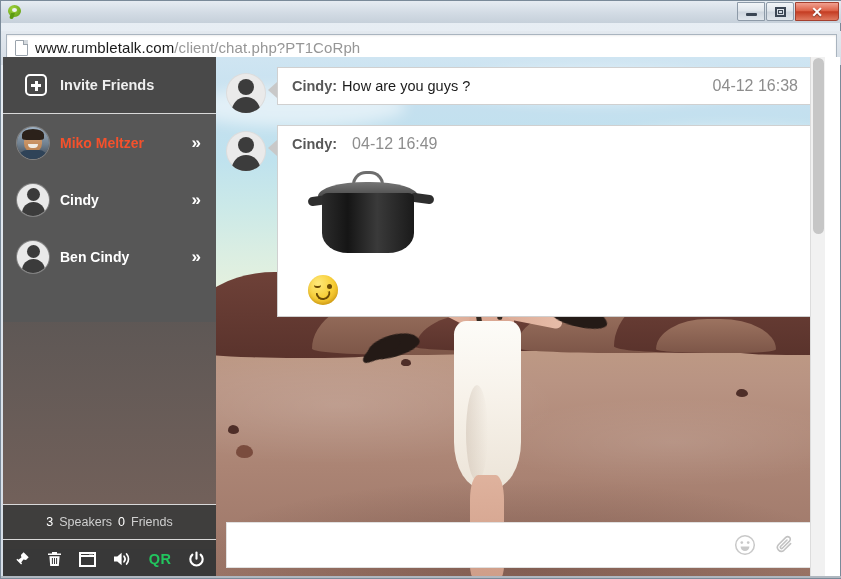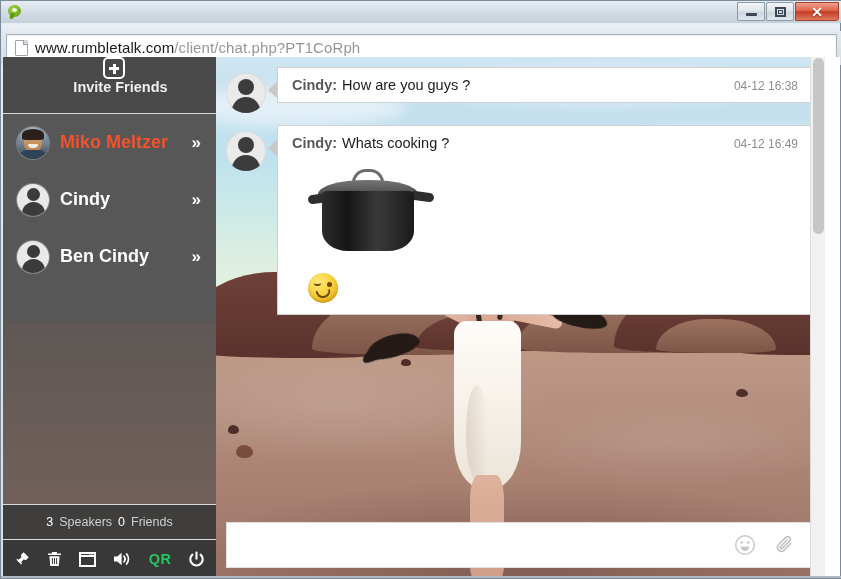--- a/index.html
+++ b/index.html
@@ -196,21 +196,21 @@
     position: absolute; left: 0; top: 0; width: 213px; height: 521px;
     background: rgba(64,64,64,.88);
   }
   #sb-photo-fade {
     position: absolute; left: 0; top: 265px; width: 213px; height: 227px;
     background: linear-gradient(to bottom, rgba(120,90,80,.22), rgba(150,110,95,.5));
   }
   #sb-invite {
     position: relative; height: 57px; display: flex; align-items: center;
     padding-left: 22px; border-bottom: 1px solid #d9d9d9;
-    background: rgba(72,72,72,.92); cursor: pointer; flex-direction: column;
+    background: rgba(72,72,72,.92); cursor: pointer;
   }
   #plus-icon {
     width: 22px; height: 22px; border: 2px solid #fff; border-radius: 5px;
     position: relative; flex: none; margin-right: 13px;
   }
   #plus-icon::before, #plus-icon::after {
     content: ""; position: absolute; background: #fff;
   }
   #plus-icon::before { left: 4px; top: 8px; width: 10px; height: 3px; }
   #plus-icon::after { left: 7.5px; top: 4.5px; width: 3px; height: 10px; }
@@ -247,21 +247,21 @@
     border-radius: 50% 50% 20% 20%; background: #2b211a;
   }
   .avatar-photo .shirt {
     position: absolute; left: 2px; top: 23px; width: 28px; height: 12px;
     border-radius: 8px 8px 0 0; background: #2f4358;
   }
   .avatar-photo .smile {
     position: absolute; left: 11px; top: 17px; width: 10px; height: 4px;
     border-radius: 0 0 7px 7px; background: #f0ece4;
   }
-  .user-name { font-size: 18px; font-weight: bold; color: #fff; flex: 1; }
+  .user-name { font-size: 14px; font-weight: bold; color: #fff; flex: 1; }
   .user-name.self { color: #f4512c; }
   .chev {
     color: #fff; font-size: 17px; font-weight: bold; margin-right: 17px;
     letter-spacing: -2px; line-height: 1;
   }
 
   #sb-stats {
     position: absolute; left: 0; bottom: 38px; width: 213px; height: 36px;
     border-top: 1px solid #d9d9d9; border-bottom: 1px solid #d9d9d9;
     background: rgba(60,60,60,.95);
@@ -307,21 +307,21 @@
     border-top: 8px solid transparent; border-bottom: 8px solid transparent;
     border-right: 9px solid #c8c8c8; z-index: -1;
   }
   .bubble {
     background: #fff; border: 1px solid #d0d0d0; padding: 9px 12px 9px 14px;
     position: relative; min-height: 34px;
   }
   .bubble-head { display: flex; align-items: baseline; }
   .sender { font-weight: bold; color: #585858; font-size: 14.5px; margin-right: 5px; }
   .text { color: #1b1b1b; font-size: 14.5px; flex: 1; }
-  .time { color: #8d8d8d; font-size: 12px; white-space: nowrap; margin-left: 10px; }
+  .time { color: #8d8d8d; font-size: 16px; white-space: nowrap; margin-left: 10px; }
   .attach-img {
     margin: 12px 0 0 16px; width: 126px; height: 96px; position: relative;
   }
   .pot-body {
     position: absolute; left: 14px; top: 28px; width: 92px; height: 60px;
     background: linear-gradient(to right, #2c2c2c 0%, #151515 28%, #3a3a3a 60%, #1a1a1a 100%);
     border-radius: 6px 6px 26px 26px / 4px 4px 20px 20px;
   }
   .pot-lid {
     position: absolute; left: 10px; top: 17px; width: 100px; height: 20px;
@@ -583,21 +583,20 @@
         <div class="msg">
           <div class="avatar-lg">
             <div class="head"></div>
                 <div class="body"></div>
           </div>
           <div class="bubble-wrap">
             <div class="bubble-tail"></div>
             <div class="bubble">
               <div class="bubble-head">
                 <span class="sender">Cindy:</span>
-                <span class="text">Whats cooking ?</span>
                 <span class="time">04-12 16:49</span>
               </div>
               <div class="attach-img">
                 <div class="pot-knob"></div>
                 <div class="pot-lid"></div>
                 <div class="pot-hL"></div>
                 <div class="pot-hR"></div>
                 <div class="pot-body"></div>
               </div>
               <div class="emoji-msg">

